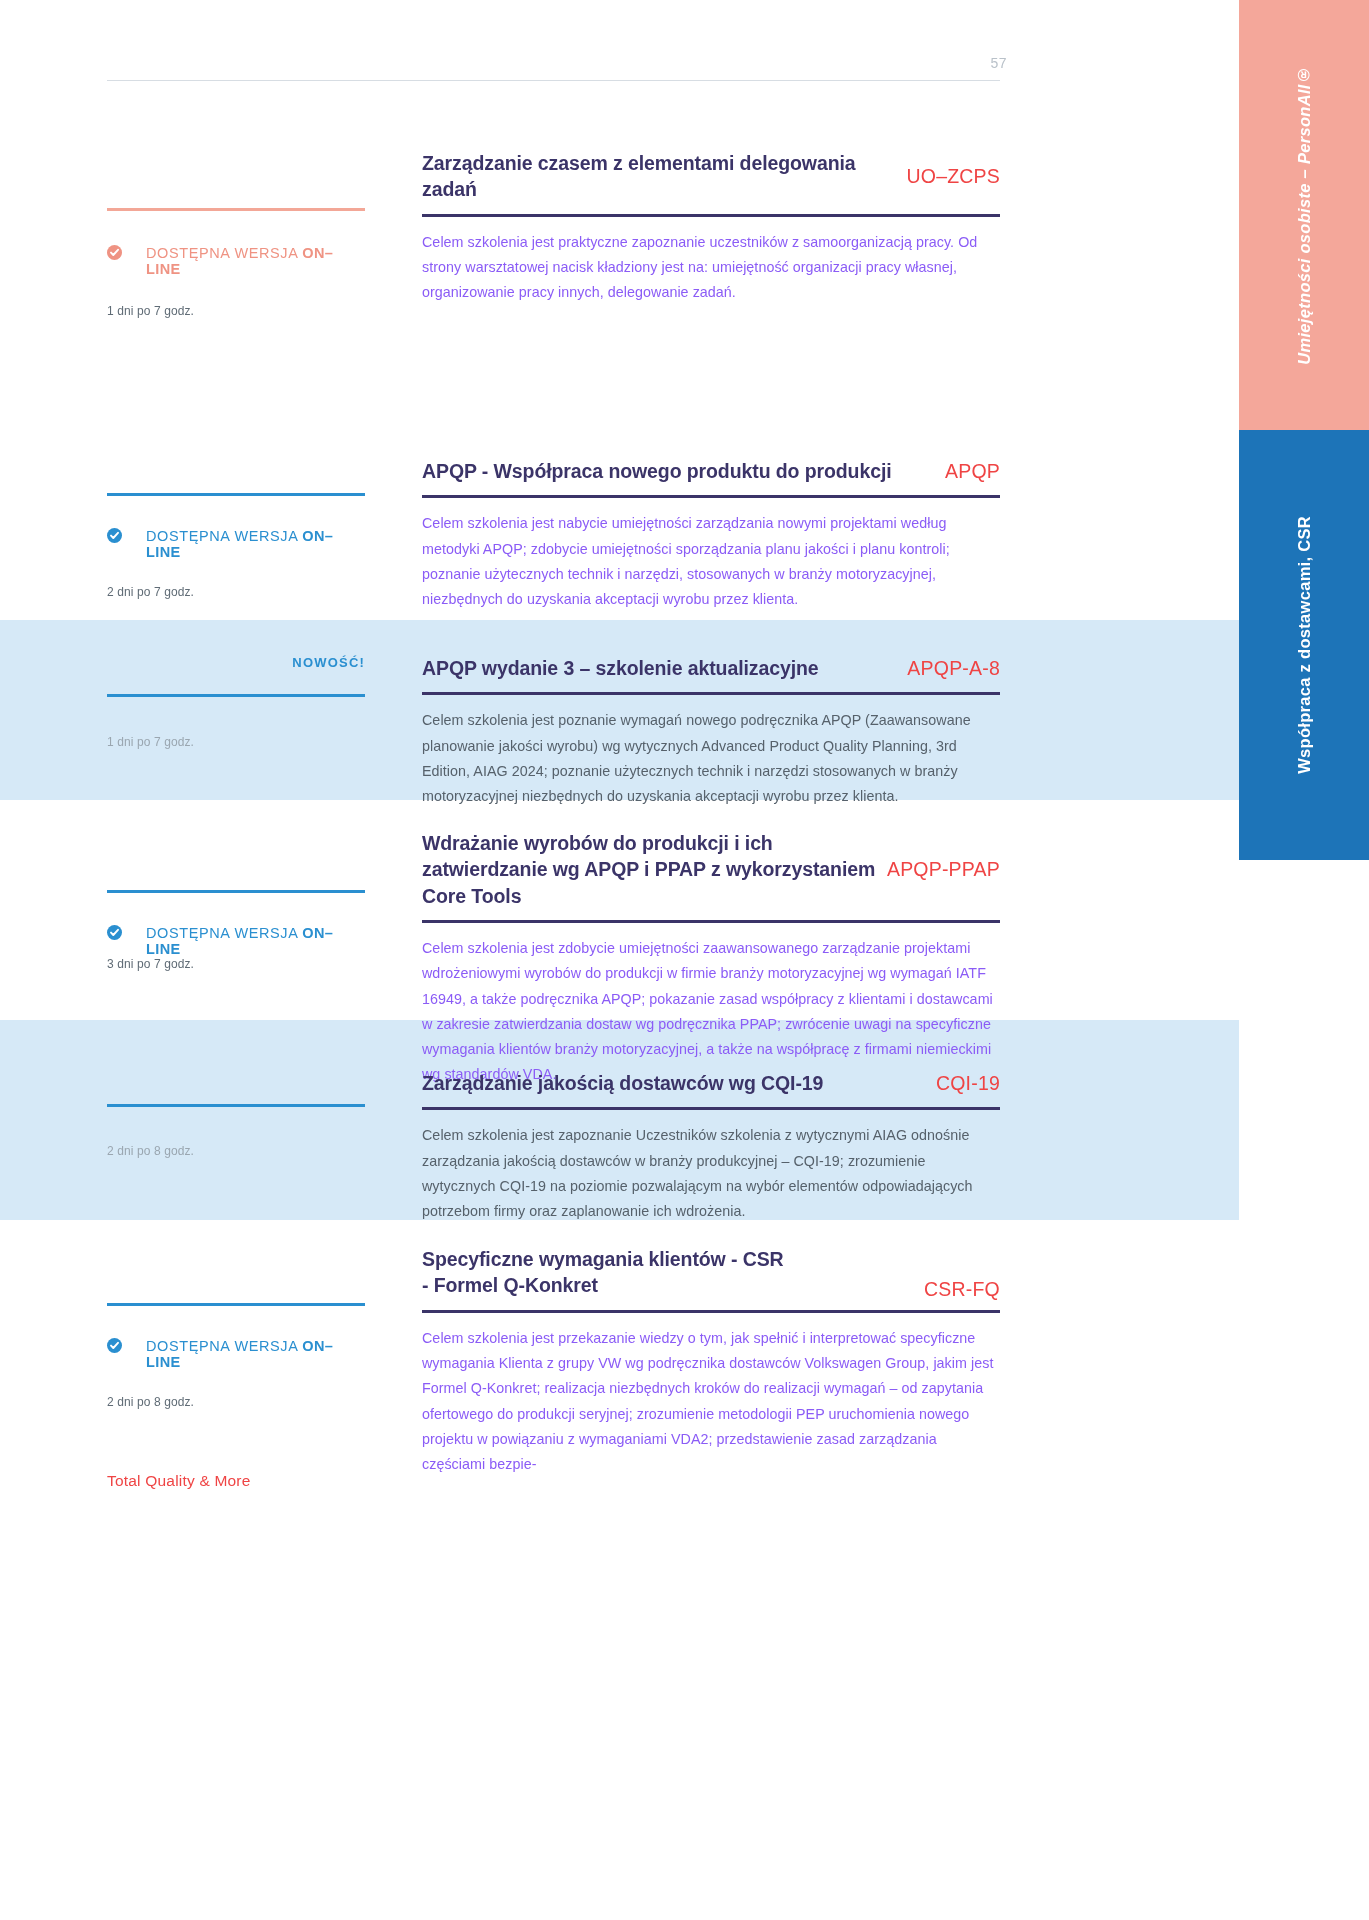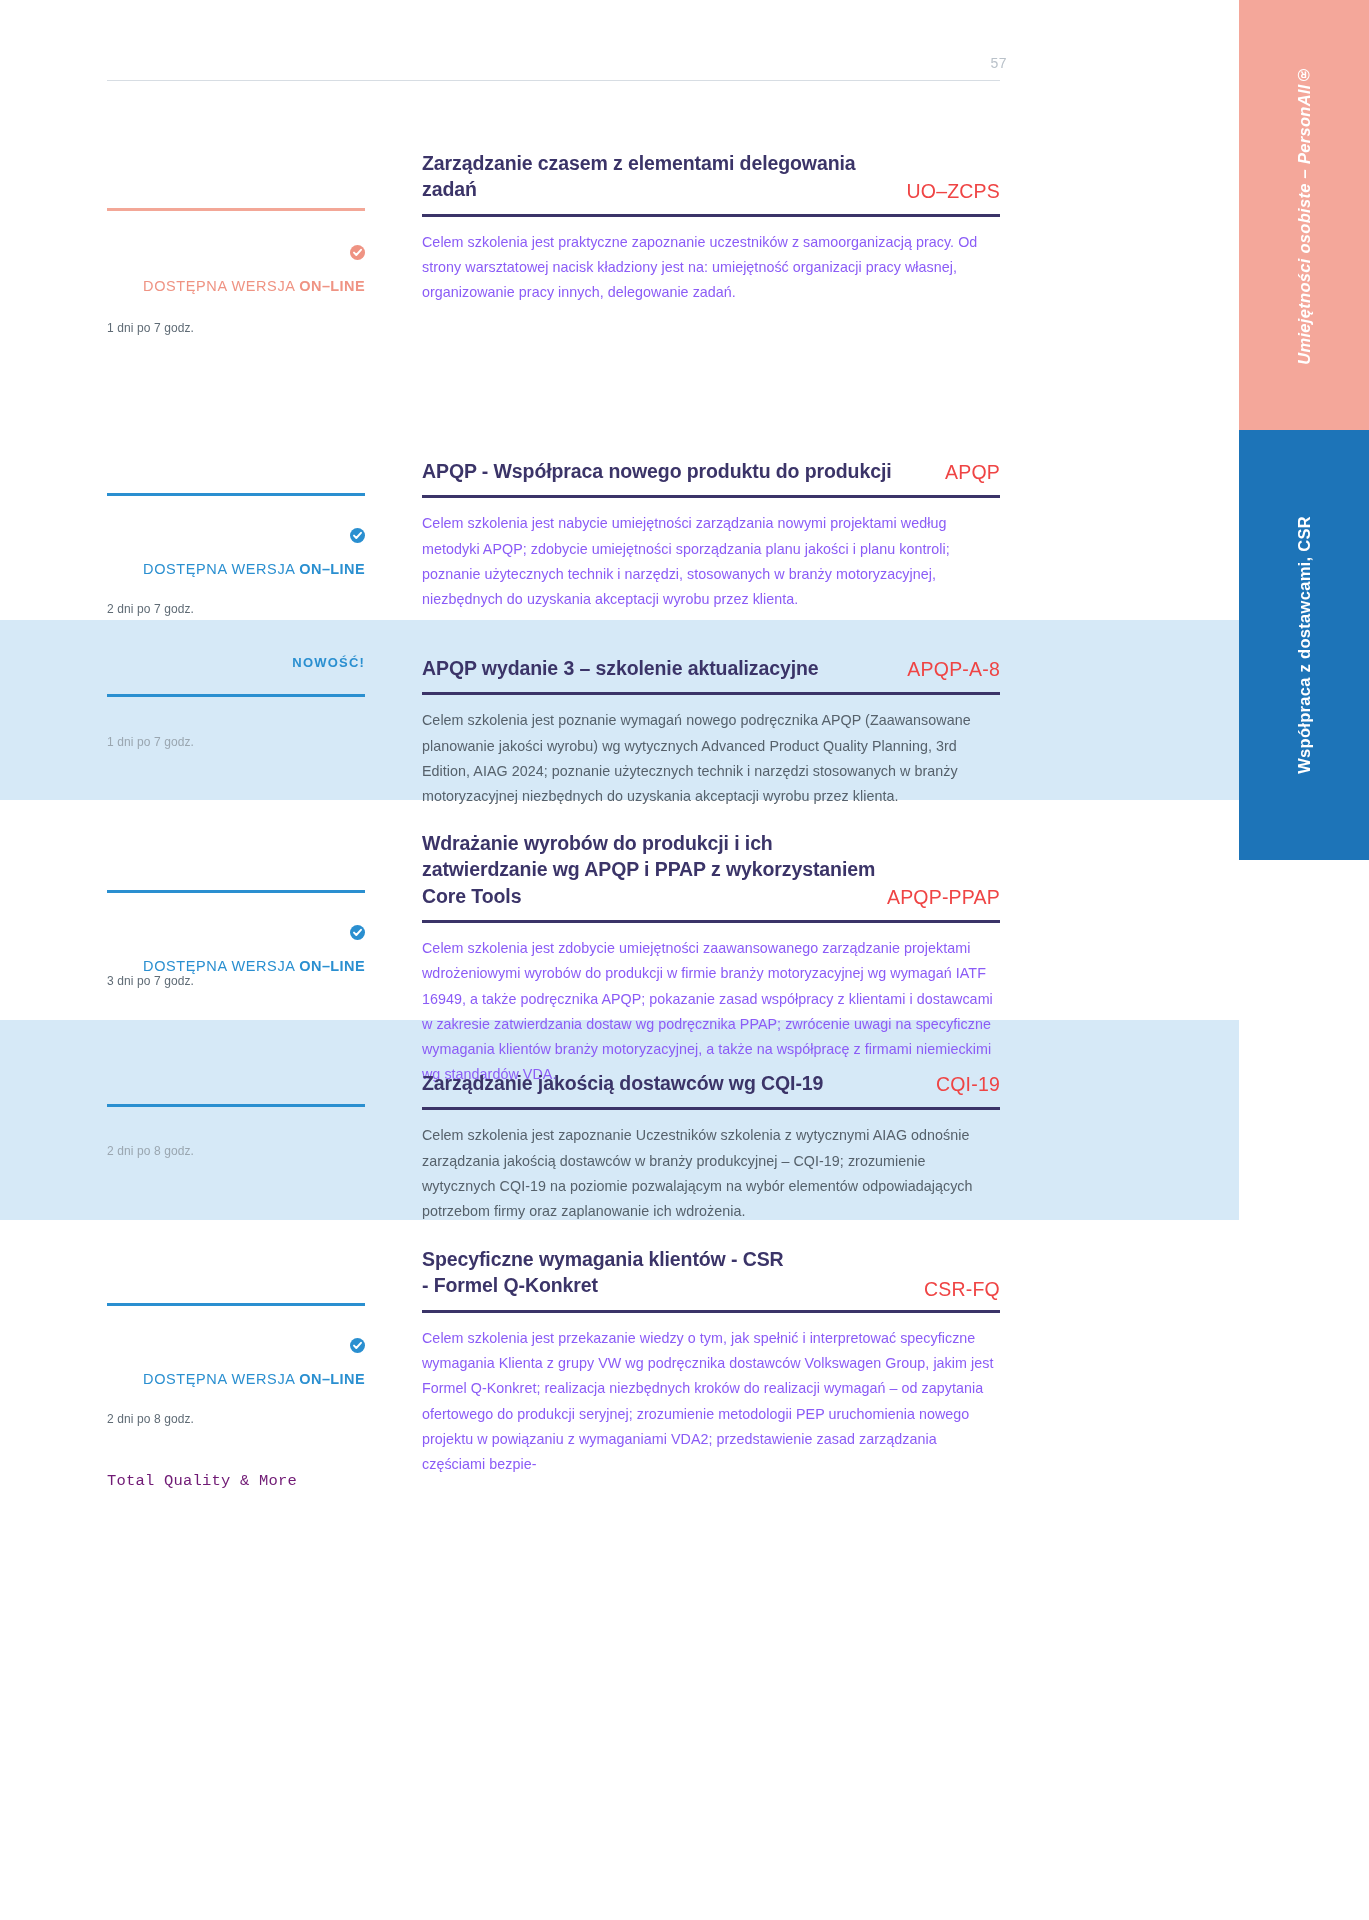--- a/index.html
+++ b/index.html
@@ -120,26 +120,25 @@
   .left-rule {
     width: 258px;
     height: 3px;
     background: #2a8fd0;
   }
   .left-rule.peach { background: #f3a797; }
 
   
   .online {
     display: flex;
-    align-items: flex-end;
-    gap: 18px;
+    align-items: flex-start;
+    gap: 24px;
     font-size: 14.5px;
     letter-spacing: 0.6px;
     color: #2a8fd0;
-    flex-direction: column;
   }
   .online .txt-normal { font-weight: normal; }
   .online .txt-bold { font-weight: bold; letter-spacing: 0.4px; }
   .online.peach { color: #ef9383; }
 
   .check-icon {
     width: 15px; height: 15px;
     border-radius: 50%;
     background: #2a8fd0;
     display: inline-flex;
@@ -154,21 +153,21 @@
     font-size: 12px;
     color: #5f6b75;
     letter-spacing: 0.1px;
   }
   .duration.muted { color: #9aa6b0; }
 
   
   .title-line {
     display: flex;
     justify-content: space-between;
-    align-items: flex-end;
+    align-items: center;
     gap: 5px;
   }
   .course-title {
     color: #3b3468;
     font-weight: bold;
     font-size: 19.5px;
     line-height: 1.35;
     letter-spacing: -0.1px;
     flex: 1 1 auto;
   }
@@ -198,23 +197,22 @@
     letter-spacing: 0.05px;
   }
   .desc.dark { color: #56616b; }
 
   
   .footer {
     position: absolute;
     left: 107px;
     top: 1472px;
     font-size: 15.5px;
-    color: #701a75;
+    color: #ef4444;
     letter-spacing: 0.2px;
-    font-family: Liberation Mono, monospace;
   }
 </style>
 </head>
 <body>
 
 <div id="page">
 
   <div class="band" style="top:620px;height:180px;"></div>
   <div class="band" style="top:1020px;height:200px;"></div>
 

